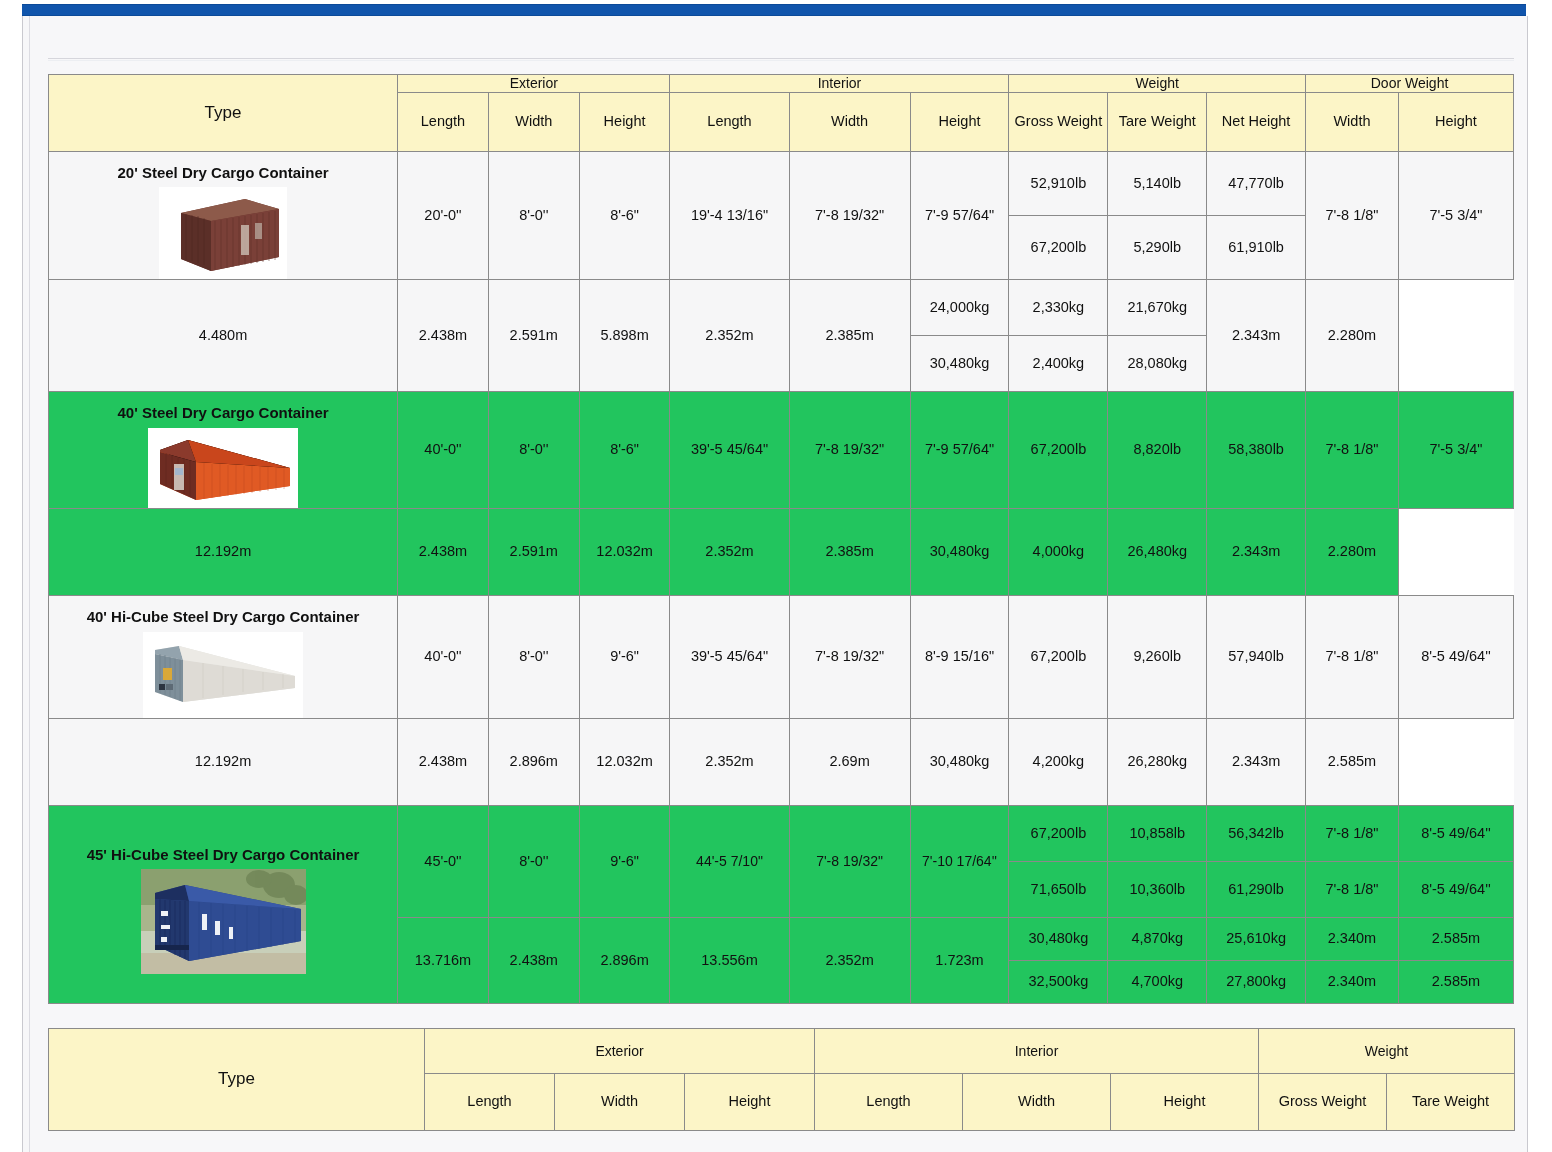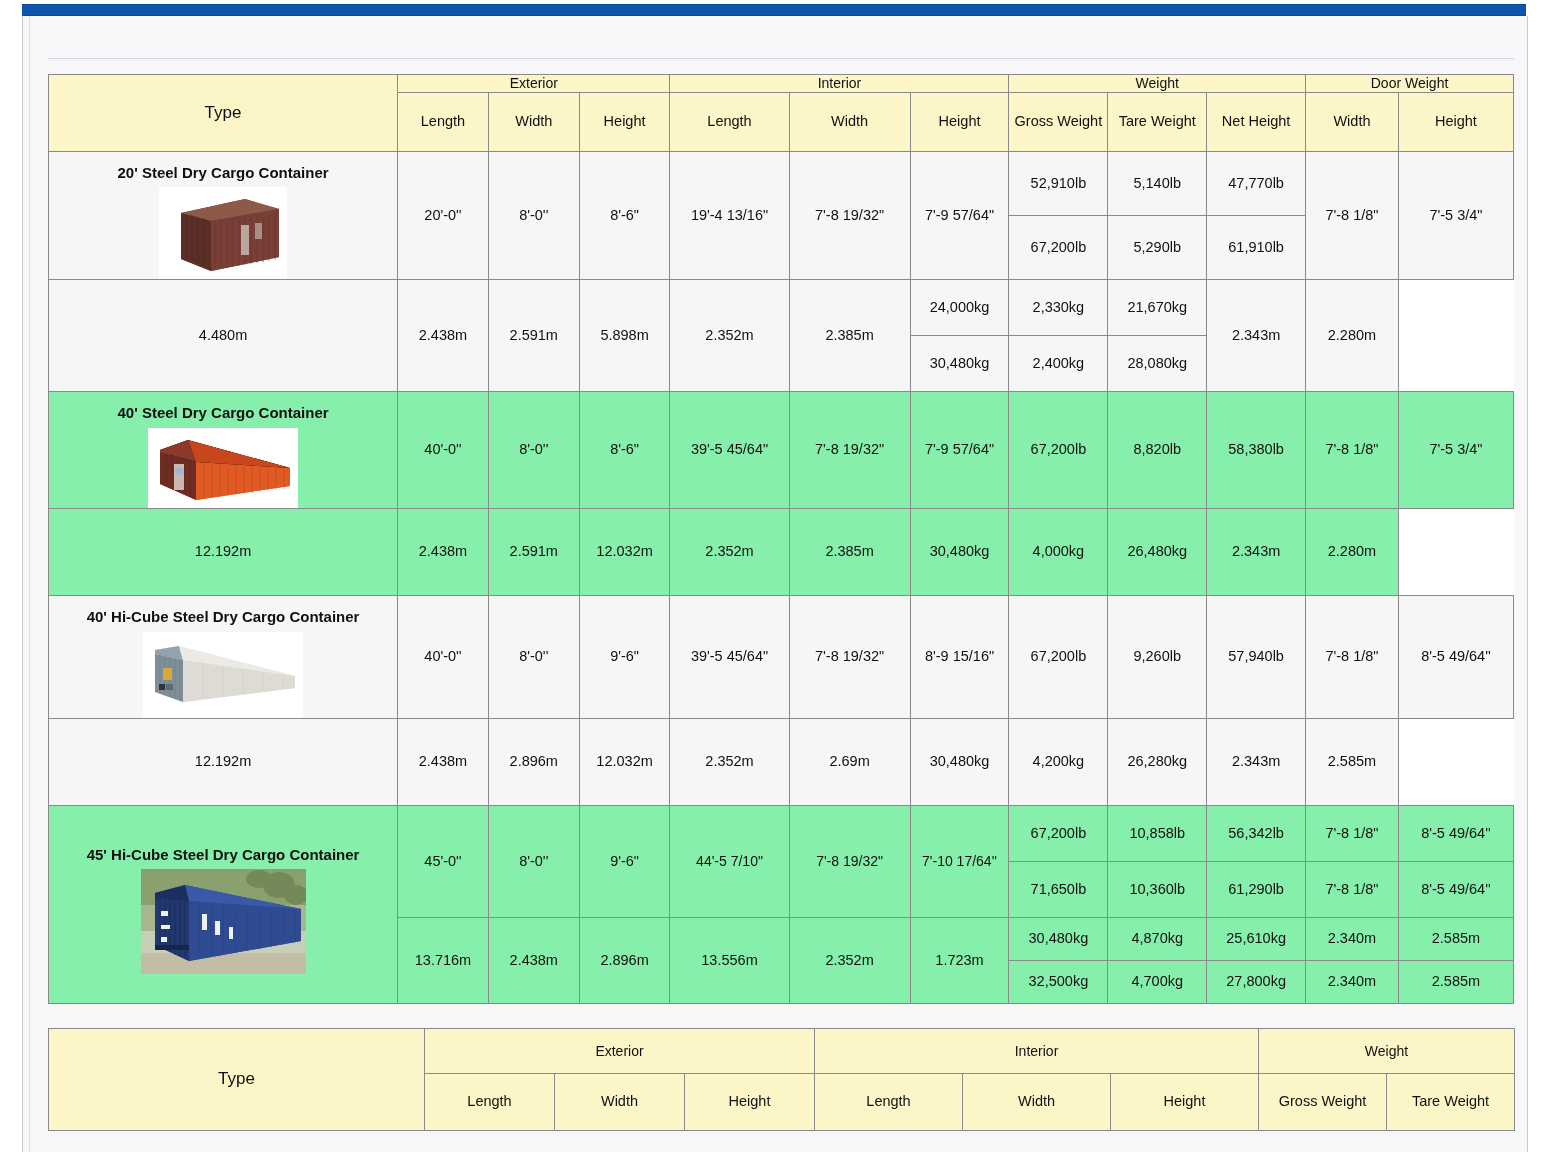--- a/index.html
+++ b/index.html
@@ -104,21 +104,21 @@
   .hdr-group, .hdr-type {
     font-weight: bold;
     font-size: 14px;
   }
   .hdr-sub {
     font-size: 14.5px;
   }
   .hdr-type { font-size: 17px; }
 
   tr.rowlight td { background: #f6f6f7; }
-  tr.rowdark  td { background: #86efac; text-align: center; }
+  tr.rowdark  td { background: #22c55e; text-align: center; }
 
   td.typecell {
     background: inherit;
     padding: 6px 4px 10px 4px;
     vertical-align: top;
     margin-left: 29px;
   }
   .type-label {
     font-weight: bold;
     font-size: 15px;

